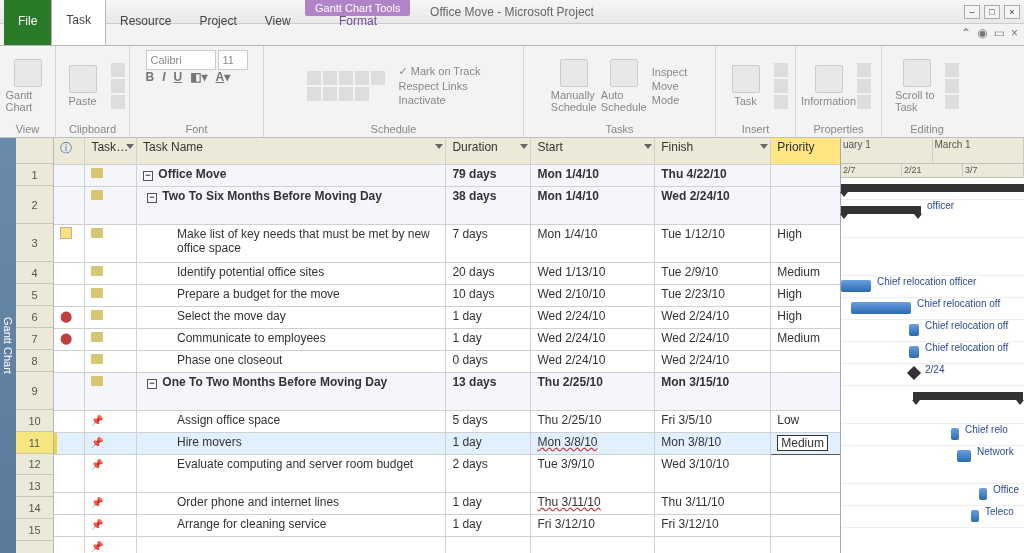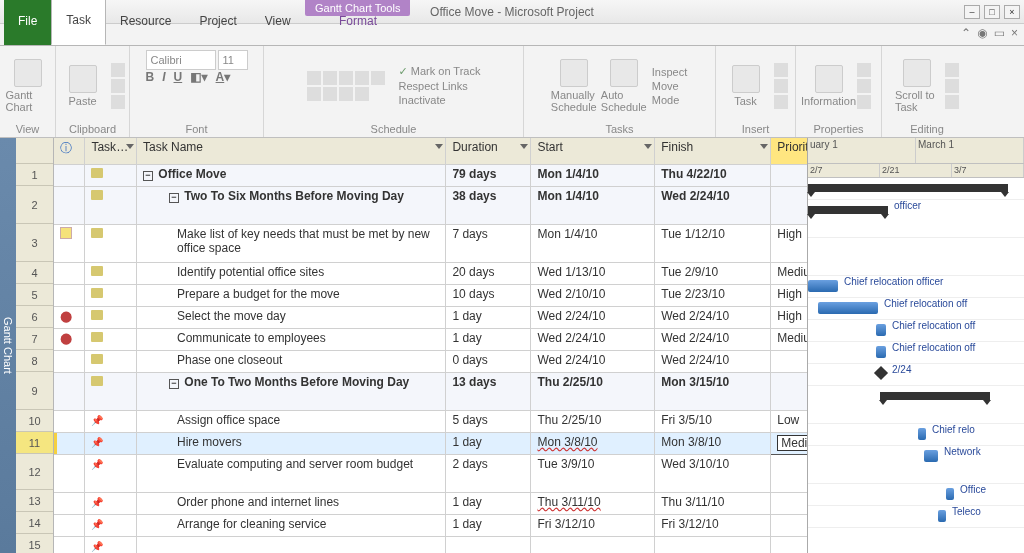--- a/index.html
+++ b/index.html
@@ -46,28 +46,28 @@
 .grid { flex:1; overflow:hidden; position:relative;}
 table { border-collapse:collapse; width:100%; table-layout:fixed;}
 th, td { border-right:1px solid #d0d0d0; border-bottom:1px solid #d0d0d0; padding:2px 6px; font-size:12px; text-align:left; vertical-align:top; height:22px; overflow:hidden; white-space:nowrap; text-overflow:ellipsis;}
 th { background:#ece9d8; font-weight:normal; height:26px; position:relative;}
 th .dd { position:absolute; right:2px; top:6px; width:0; height:0; border-left:4px solid transparent; border-right:4px solid transparent; border-top:5px solid #666;}
 th.pri { background:#ffe680;}
 th.addcol { background:#ffe680; font-style:italic; color:#6a8a2a;}
 tr.summary td { font-weight:bold; background:#f4f6fb;}
 tr.sel td { background:#e0f0ff;}
 .outline { display:inline-block; width:10px; height:10px; border:1px solid #555; text-align:center; line-height:7px; font-size:9px; margin-right:2px; color:#333;}
-.indent1 { padding-left:32px;}
+.indent1 { padding-left:10px;}
 .indent2 { padding-left:40px;}
 .wavy { text-decoration: underline wavy #cc3333;}
 
 .col-info{width:24px}.col-mode{width:40px}.col-name{width:240px}.col-dur{width:66px}.col-start{width:96px}.col-fin{width:90px}.col-pri{width:66px}.col-add{width:130px}
 
 
-.timeline { position:absolute; top:0; right:0; width:217px; bottom:0; background:#fff; border-left:1px solid #aaa;}
+.timeline { position:absolute; top:0; right:0; width:184px; bottom:0; background:#fff; border-left:1px solid #aaa;}
 .timeline .scale { height:26px; background:#ece9d8; border-bottom:1px solid #c0c0c0; display:flex; font-size:10px; color:#555;}
 .timeline .scale div { flex:1; border-right:1px solid #ccc; padding:1px 2px;}
 .timeline .rows { position:relative;}
 .timeline .trow { height:22px; border-bottom:1px solid #eee; position:relative; font-size:10px; color:#2a4a9a;}
 .sum-bar { position:absolute; height:8px; background:#333; top:6px;}
 .sum-bar::before,.sum-bar::after{content:"";position:absolute;top:8px;border-top:5px solid #333;border-left:4px solid transparent;border-right:4px solid transparent;}
 .sum-bar::before{left:-1px}.sum-bar::after{right:-1px}
 .task-bar{position:absolute; height:12px; top:4px; background:linear-gradient(#6aa0e0,#2a6ab0); border-radius:2px;}
 .mile{position:absolute; top:4px; width:10px; height:10px; background:#333; transform:rotate(45deg);}
 
@@ -252,21 +252,21 @@
       <div class="rh" style="height: 38px;">2</div>
       <div class="rh" style="height: 38px;">3</div>
       <div class="rh" style="height: 22px;">4</div>
       <div class="rh" style="height: 22px;">5</div>
       <div class="rh" style="height: 22px;">6</div>
       <div class="rh" style="height: 22px;">7</div>
       <div class="rh" style="height: 22px;">8</div>
       <div class="rh" style="height: 38px;">9</div>
       <div class="rh" style="height: 22px;">10</div>
       <div class="rh" style="height: 22px; background: rgb(245, 230, 128);">11</div>
-      <div class="rh" style="height: 36px;">12</div>
+      <div class="rh" style="height: 21px;">12</div>
       <div class="rh" style="height: 22px;">13</div>
       <div class="rh" style="height: 22px;">14</div>
       <div class="rh" style="height: 22px;">15</div>
     </div>
   <div class="grid">
     <table>
       <colgroup>
         <col class="col-info">
           <col class="col-mode">
           <col class="col-name">

